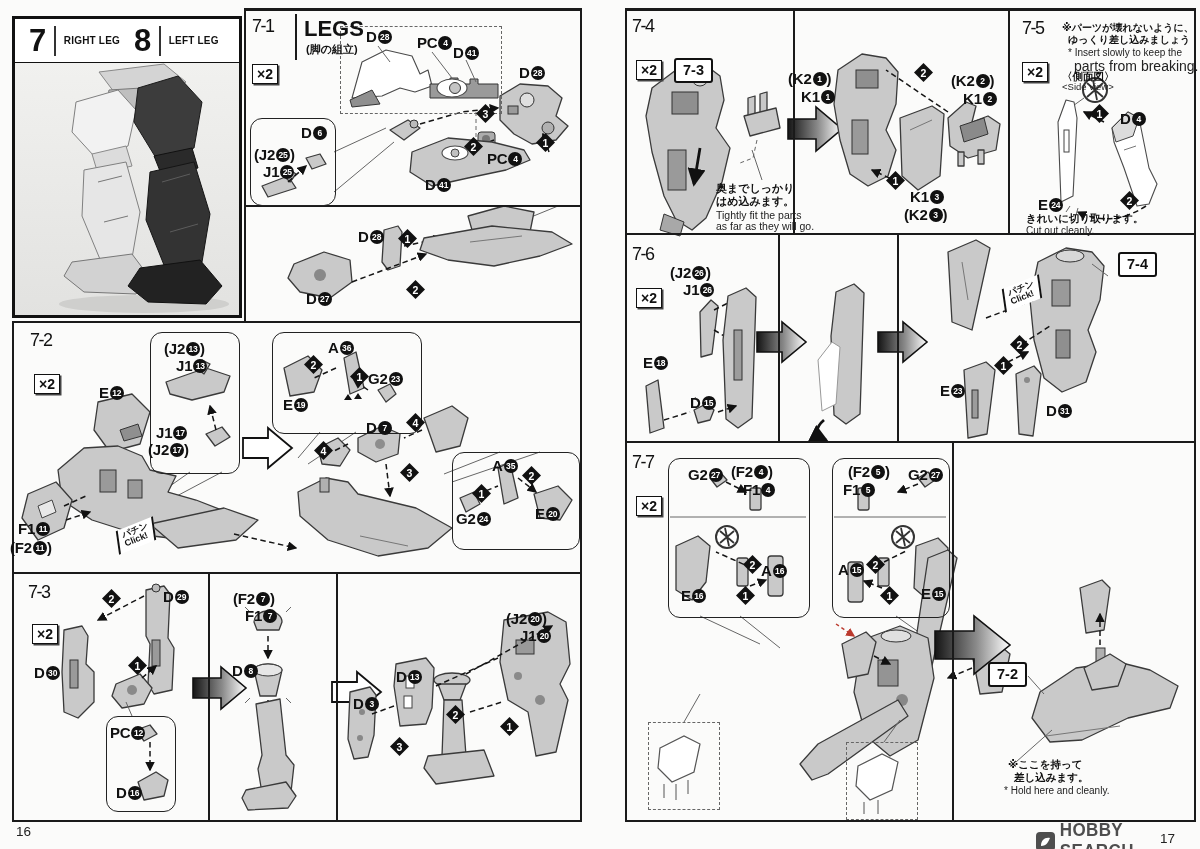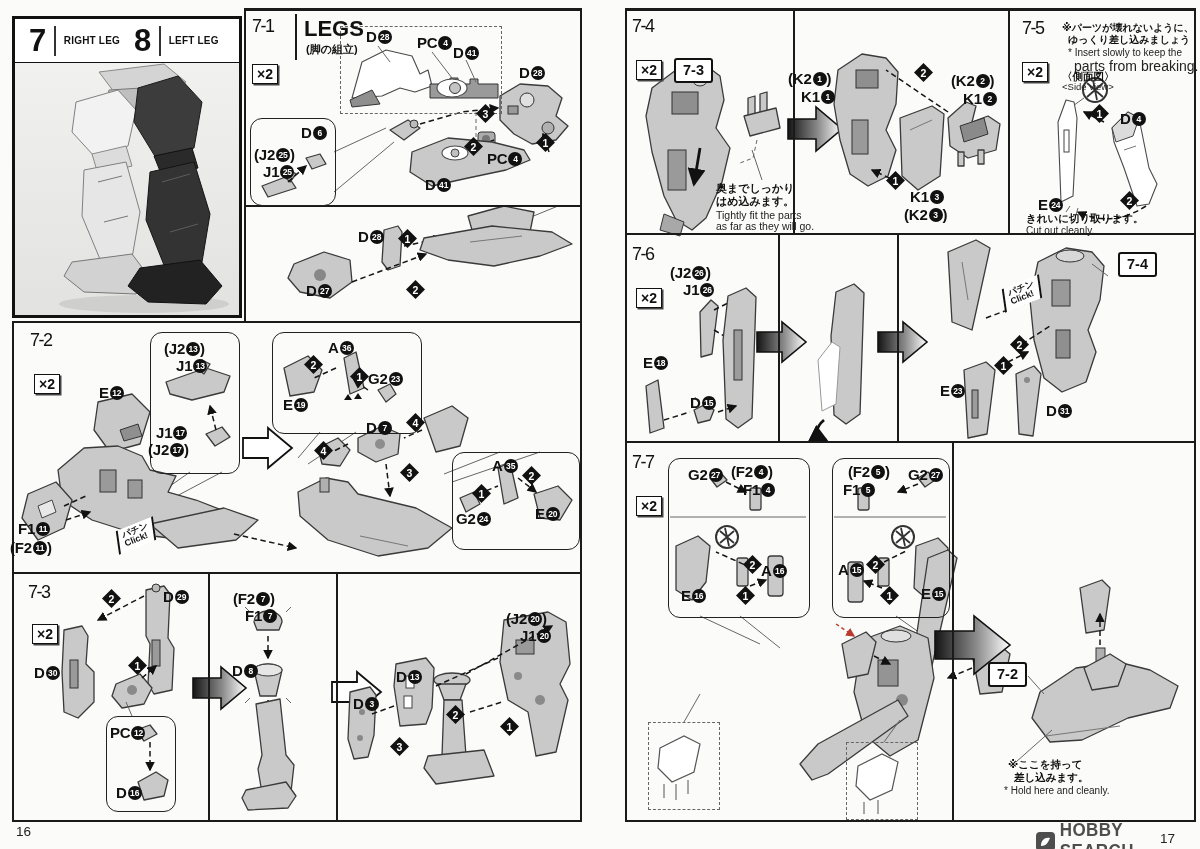--- a/index.html
+++ b/index.html
@@ -379,21 +379,21 @@
 <div class="plabel" style="left:254px;top:146px"><span>(J2</span><span class="cn">25</span><span>)</span></div>
 <div class="plabel" style="left:263px;top:163px"><span>J1</span><span class="cn">25</span></div>
 <div class="plabel" style="left:519px;top:64px"><span>D</span><span class="cn">28</span></div>
 <div class="plabel" style="left:487px;top:150px"><span>PC</span><span class="cn">4</span></div>
 <div class="plabel" style="left:425px;top:176px"><span>D</span><span class="cn">41</span></div>
 <div class="step" style="left:536px;top:133px">1</div>
 <div class="step" style="left:464px;top:137px">2</div>
 <div class="step" style="left:476px;top:104px">3</div>
 <div class="plabel" style="left:358px;top:228px"><span>D</span><span class="cn">28</span></div>
 <div class="step" style="left:398px;top:229px">1</div>
-<div class="plabel" style="left:306px;top:282px"><span>D</span><span class="cn">27</span></div>
+<div class="plabel" style="left:306px;top:290px"><span>D</span><span class="cn">27</span></div>
 <div class="step" style="left:406px;top:280px">2</div>
 
 <div class="secnum" style="left:30px;top:330px">7-2</div>
 <div class="qty" style="left:34px;top:374px">×2</div>
 <div class="plabel" style="left:99px;top:384px"><span>E</span><span class="cn">12</span></div>
 <div class="callout" style="left:150px;top:332px;width:88px;height:140px"></div>
 <div class="plabel" style="left:164px;top:340px"><span>(J2</span><span class="cn">13</span><span>)</span></div>
 <div class="plabel" style="left:176px;top:357px"><span>J1</span><span class="cn">13</span></div>
 <div class="plabel" style="left:156px;top:424px"><span>J1</span><span class="cn">17</span></div>
 <div class="plabel" style="left:148px;top:441px"><span>(J2</span><span class="cn">17</span><span>)</span></div>

